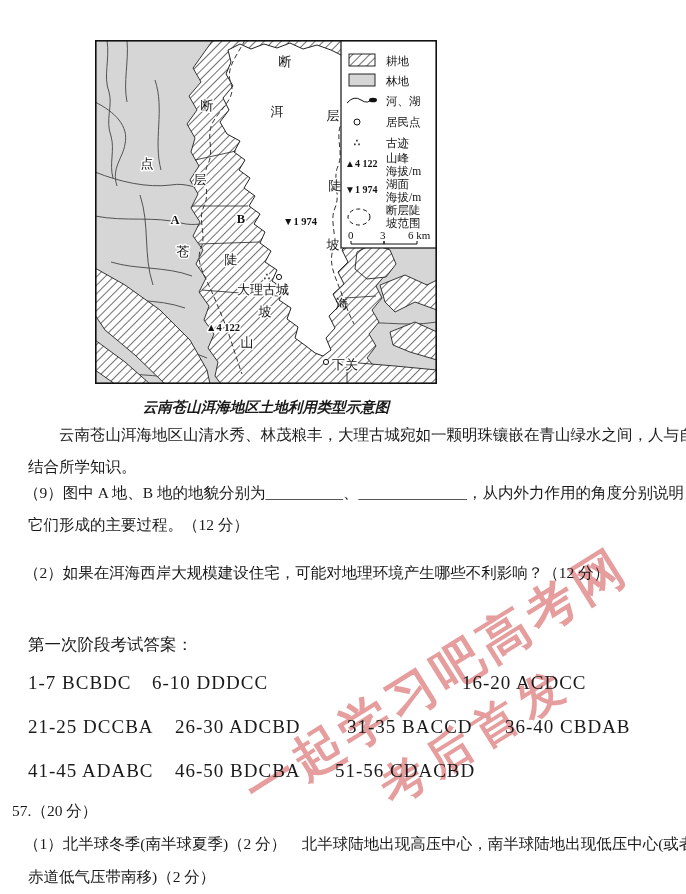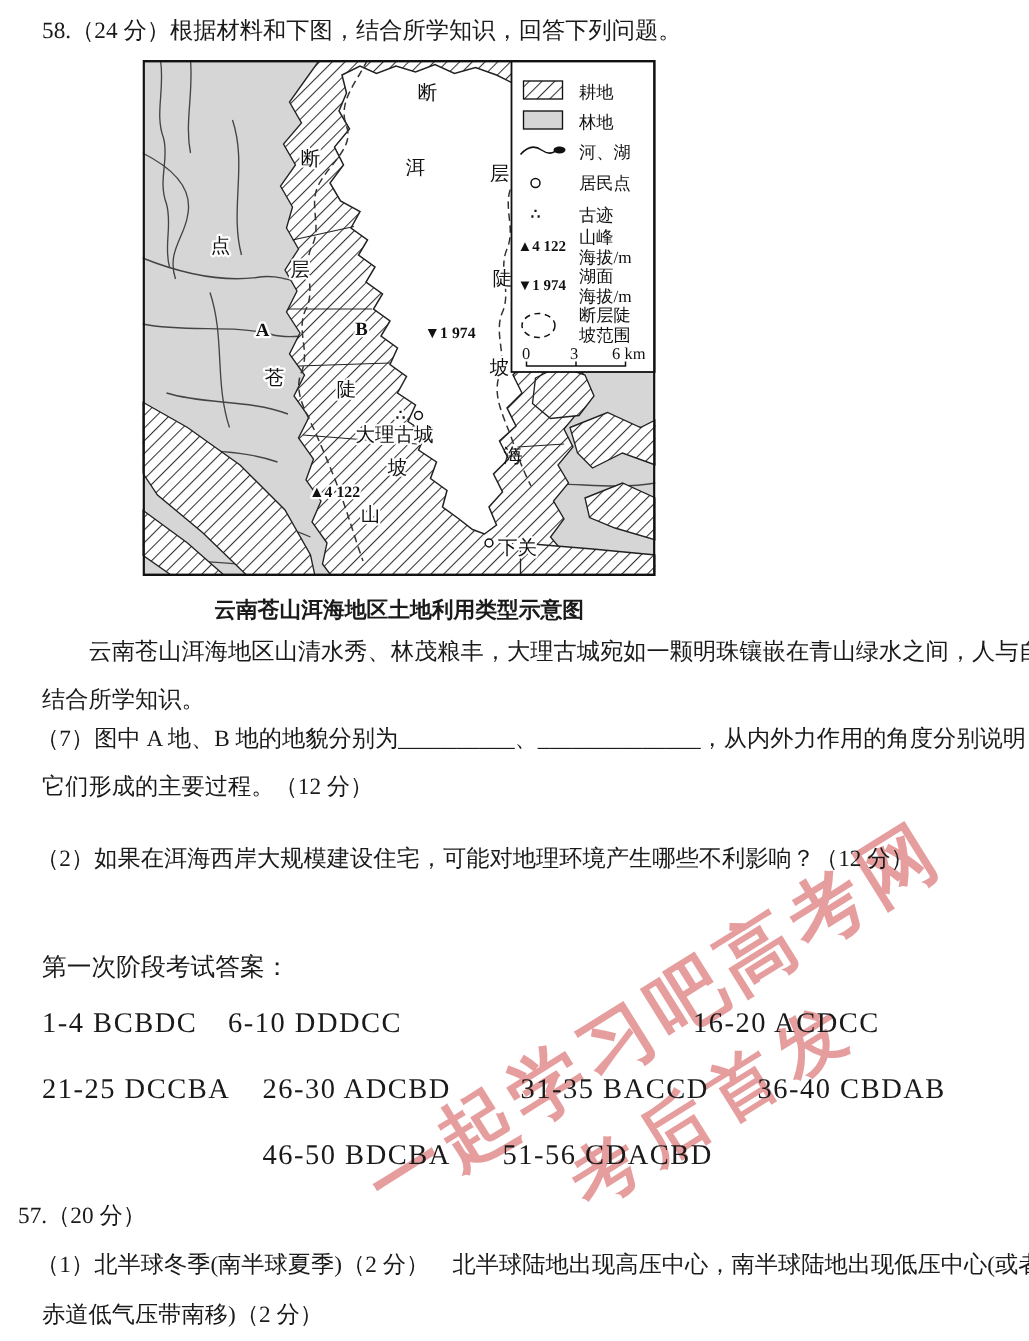--- a/index.html
+++ b/index.html
@@ -1,20 +1,20 @@
 <!DOCTYPE html>
 <html><head>
 <meta charset="utf-8">
 <style>
   html,body{margin:0;padding:0;}
   body{width:686px;height:894px;position:relative;background:#ffffff;overflow:hidden;
        font-family:"Liberation Serif","DejaVu Serif",serif;color:#1a1a1a;}
   .page{position:absolute;inset:0;}
   .t{position:absolute;font-size:15.5px;line-height:22px;white-space:nowrap;z-index:2;}
-  .caption{font-weight:bold;font-size:14.5px;text-align:center;}
+  .caption{font-weight:bold;font-size:14.5px;text-align:center;font-style:italic;}
   .ansrow{font-size:19px;letter-spacing:1px;}
   .anstitle{font-size:16.5px;}
   .mapwrap{position:absolute;left:95px;top:40px;width:342px;height:344px;z-index:2;}
   svg text{font-family:"Liberation Serif","DejaVu Serif",serif;fill:#111;
            paint-order:stroke;stroke:#ffffff;stroke-width:3px;stroke-linejoin:round;}
   svg text.nohalo{stroke:none;}
   .cjk13{font-size:13px;}
   .ab{font-size:12.5px;font-weight:bold;}
   .elev{font-size:10.5px;font-weight:bold;}
   .leg{font-size:11.5px;}
@@ -29,21 +29,20 @@
 </head>
 <body>
 
 <div class="page">
 
   <div class="watermark">
     <div class="wm1">一起学习吧高考网</div>
     <div class="wm2">考后首发</div>
   </div>
 
-  <div class="t" style="left:28px;top:10px;">58.（24 分）根据材料和下图，结合所学知识，回答下列问题。</div>
 
   <div class="mapwrap">
     <svg width="342" height="344" viewBox="0 0 342 344">
       <defs>
         <pattern id="hatch" width="6" height="6" patternUnits="userSpaceOnUse" patternTransform="rotate(45)">
           <rect width="6" height="6" fill="#ffffff"></rect>
           <line x1="0" y1="0" x2="0" y2="6" stroke="#333" stroke-width="1.4"></line>
         </pattern>
       </defs>
 
@@ -149,35 +148,36 @@
 
       <rect x="0.8" y="0.8" width="340.4" height="342.4" fill="none" stroke="#111" stroke-width="1.6"></rect>
     </svg>
   </div>
 
   <div class="t caption" style="left:95px;top:396px;width:342px;">云南苍山洱海地区土地利用类型示意图</div>
 
   <div class="t" style="left:59px;top:424px;">云南苍山洱海地区山清水秀、林茂粮丰，大理古城宛如一颗明珠镶嵌在青山绿水之间，人与自</div>
   <div class="t" style="left:28px;top:456px;">结合所学知识。</div>
 
-  <div class="t" style="left:24px;top:482px;">（7）图中 A 地、B 地的地貌分别为__________、______________，从内外力作用的角度分别说明</div>
+  <div class="t" style="left:24px;top:482px;">（9）图中 A 地、B 地的地貌分别为__________、______________，从内外力作用的角度分别说明</div>
   <div class="t" style="left:28px;top:514px;">它们形成的主要过程。（12 分）</div>
   <div class="t" style="left:24px;top:562px;">（2）如果在洱海西岸大规模建设住宅，可能对地理环境产生哪些不利影响？（12 分）</div>
 
   <div class="t anstitle" style="left:28px;top:634px;">第一次阶段考试答案：</div>
 
-  <div class="t ansrow" style="left:28px;top:672px;">1-4 BCBDC</div>
+  <div class="t ansrow" style="left:28px;top:672px;">1-7 BCBDC</div>
   <div class="t ansrow" style="left:152px;top:672px;text-align:center;">6-10 DDDCC</div>
   <div class="t ansrow" style="left:462px;top:672px;">16-20 ACDCC</div>
 
   <div class="t ansrow" style="left:28px;top:716px;">21-25 DCCBA</div>
   <div class="t ansrow" style="left:175px;top:716px;text-align:center;">26-30 ADCBD</div>
   <div class="t ansrow" style="left:335px;top:716px;margin-left:12px;">31-35 BACCD</div>
   <div class="t ansrow" style="left:505px;top:716px;">36-40 CBDAB</div>
 
+  <div class="t ansrow" style="left:28px;top:760px;">41-45 ADABC</div>
   <div class="t ansrow" style="left:175px;top:760px;">46-50 BDCBA</div>
   <div class="t ansrow" style="left:335px;top:760px;">51-56 CDACBD</div>
 
   <div class="t" style="left:12px;top:800px;">57.（20 分）</div>
   <div class="t" style="left:24px;top:833px;">（1）北半球冬季(南半球夏季)（2 分）　北半球陆地出现高压中心，南半球陆地出现低压中心(或者</div>
   <div class="t" style="left:28px;top:866px;font-family:Liberation Serif, serif;">赤道低气压带南移)（2 分）</div>
 
 </div>
 
 </body></html>

